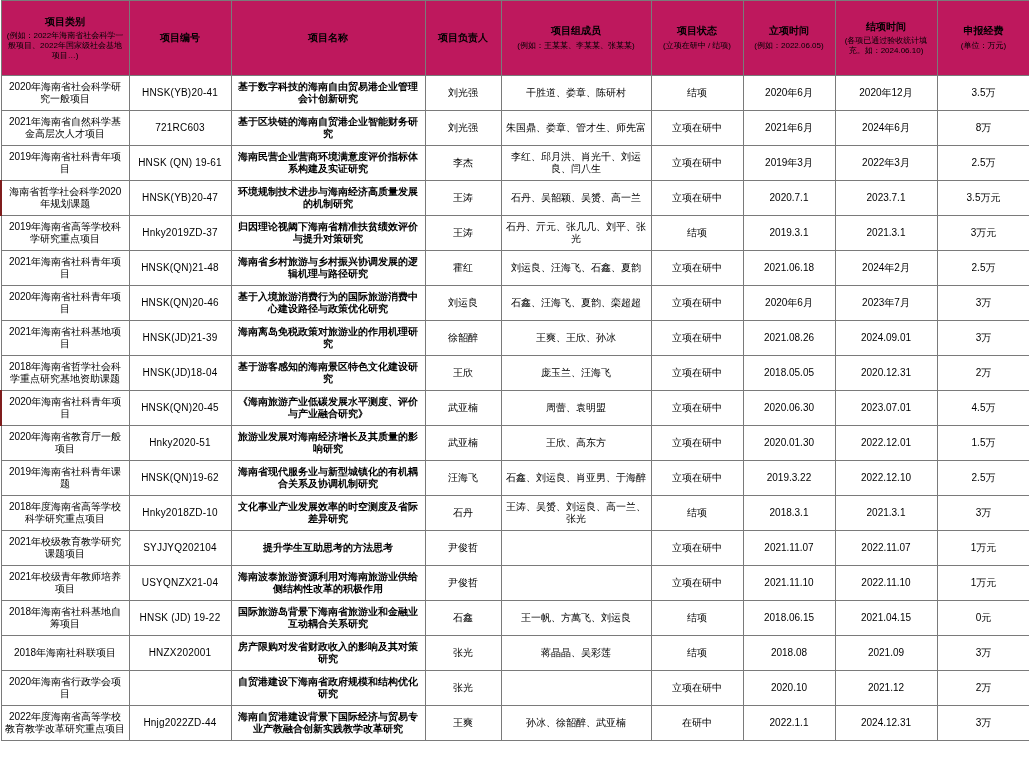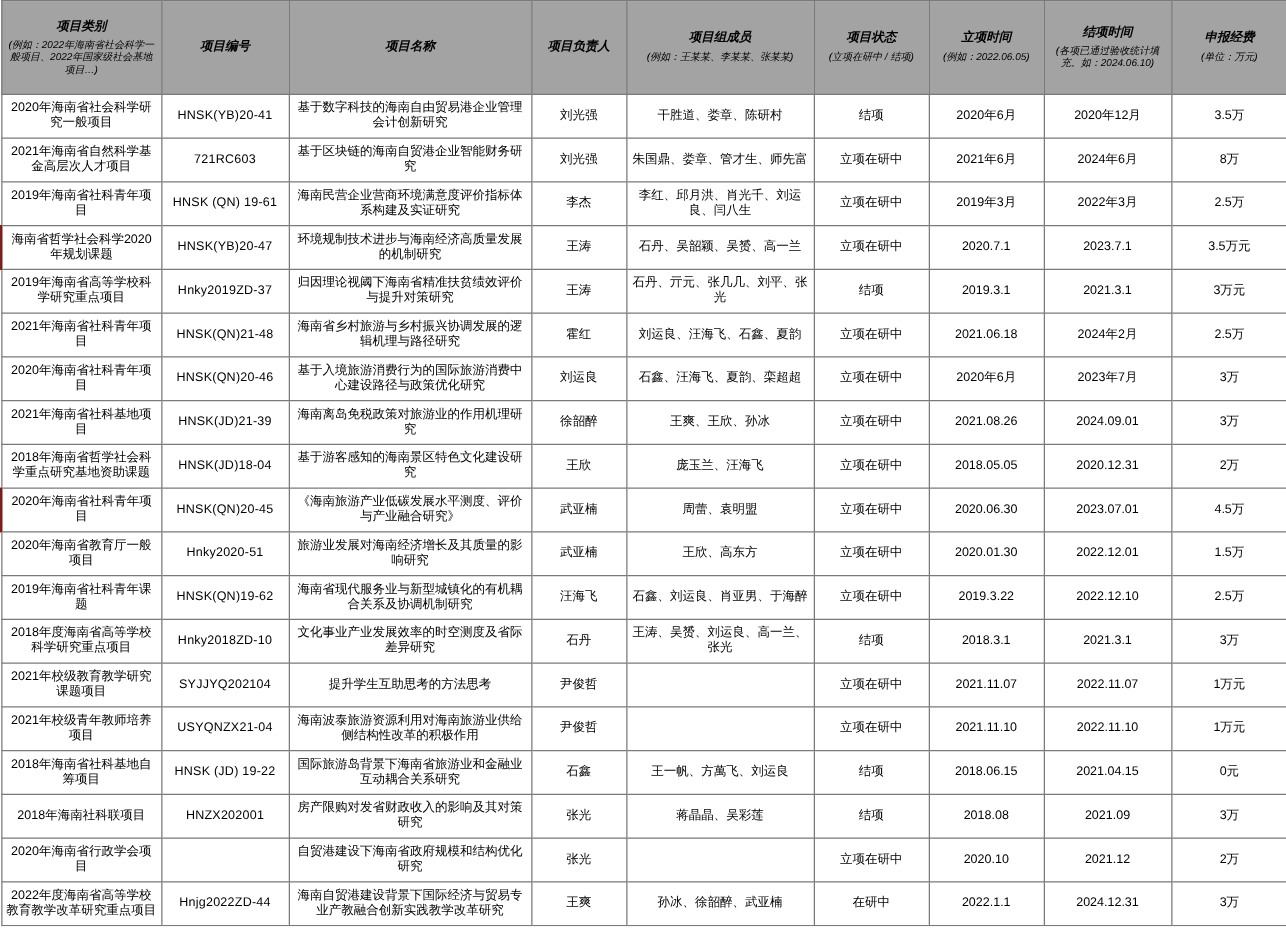--- a/index.html
+++ b/index.html
@@ -22,27 +22,26 @@
     border: 1px solid #7a7a7a;
     padding: 2px 3px;
     vertical-align: middle;
     text-align: center;
     font-size: 10px;
     line-height: 1.25;
     word-wrap: break-word;
     overflow-wrap: break-word;
   }
   thead th {
-    background: #a3a3a3;
+    background: #be185d;
     font-weight: bold;
     font-size: 12px;
     height: 70px;
     border-top: 2px solid #1e7c3c;
     border-bottom: 2px solid #1e7c3c;
-    font-style: italic;
   }
   thead th .sub {
     display: block;
     font-weight: normal;
     font-size: 8px;
     line-height: 1.2;
     margin-top: 3px;
     color: #000;
   }
   tbody td {
@@ -54,20 +53,21 @@
   }
   td.code {
     font-size: 10px;
     letter-spacing: 0.2px;
   }
   td.name {
     font-size: 10px;
     text-align: center;
     padding-left: 4px;
     padding-right: 4px;
+    font-weight: bold;
   }
   td.leader, td.members, td.status, td.date, td.fee {
     font-size: 10px;
   }
   td.members {
     padding-left: 4px;
     padding-right: 4px;
   }
   
   tr.mark td:first-child {

